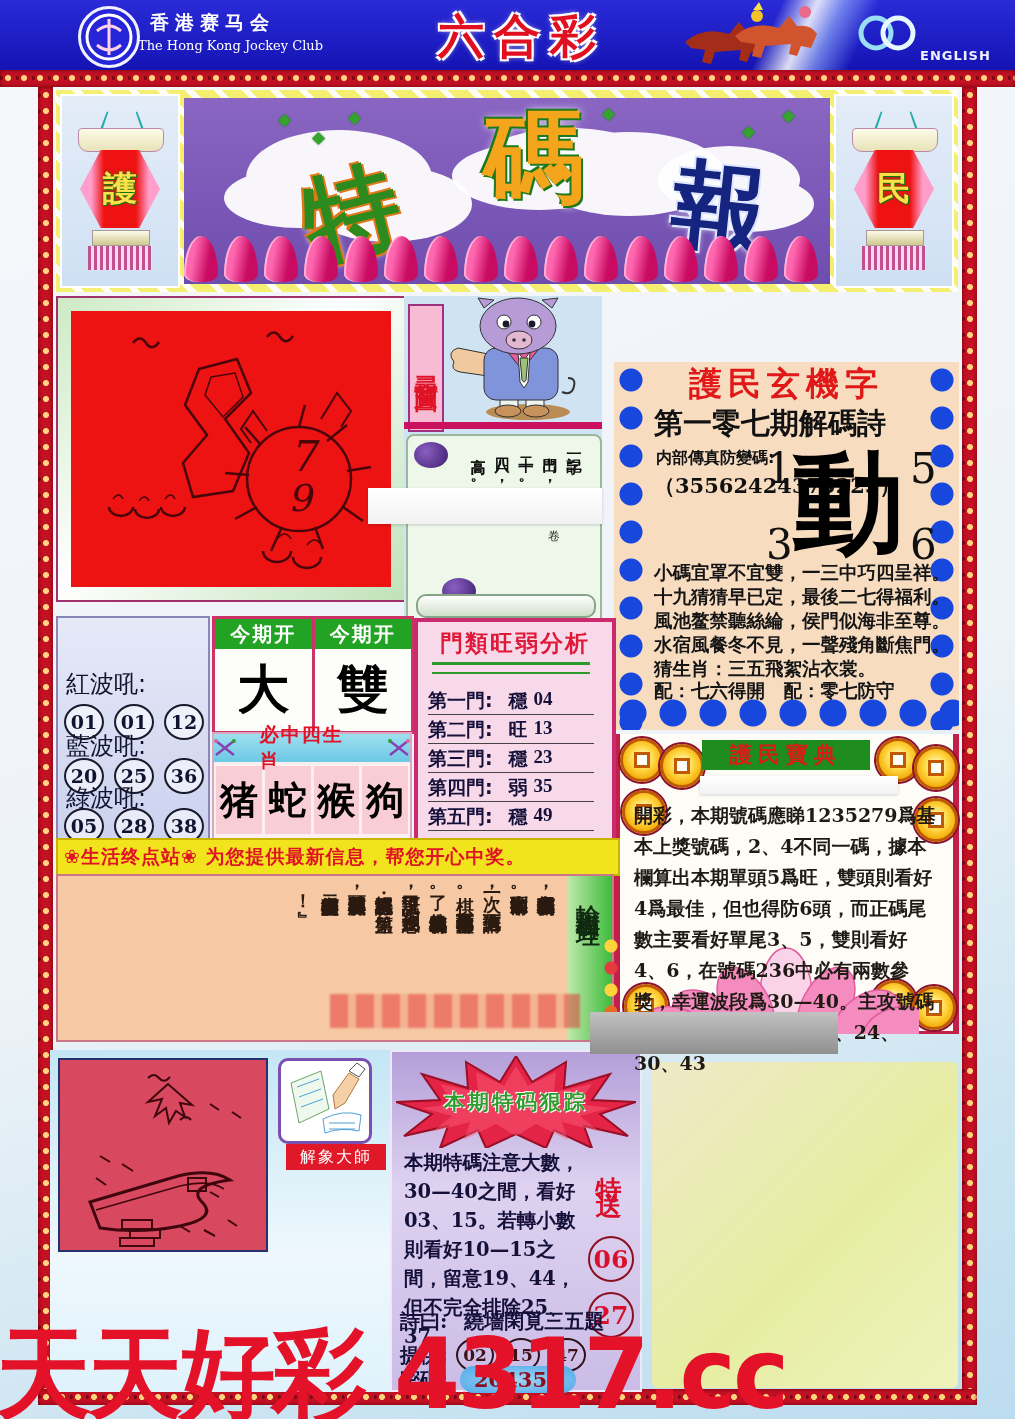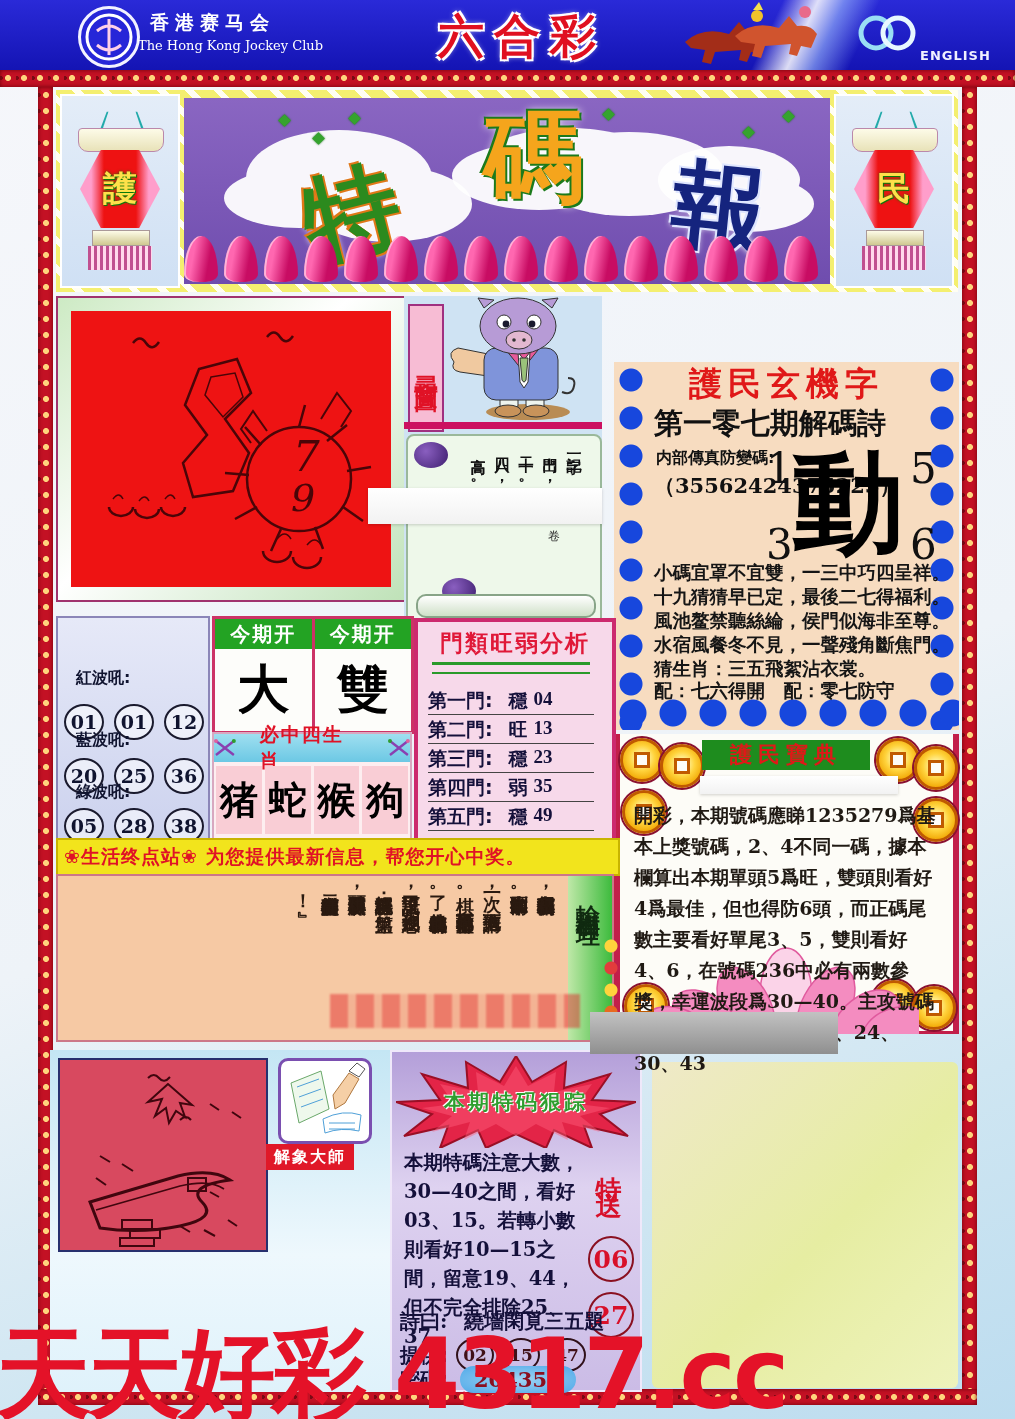--- a/index.html
+++ b/index.html
@@ -107,21 +107,21 @@
   #censor-grey{left:590px;top:1012px;width:248px;height:42px;background:linear-gradient(#c2c2c2,#8f8f8f);z-index:6;}
   
   #color-waves{left:56px;top:616px;width:150px;height:222px;background:linear-gradient(#e6e9f8,#ccd2ee);border:2px solid #8b86b8;}
   #cw-head{position:absolute;left:0;top:0;width:100%;height:40px;
      background-image:radial-gradient(circle at 12px 8px,#e23c3c 7px,rgba(0,0,0,0) 8px),
        radial-gradient(circle at 40px 32px,#51d0e0 7px,rgba(0,0,0,0) 8px),
        radial-gradient(circle at 74px 6px,#58c858 7px,rgba(0,0,0,0) 8px),
        radial-gradient(circle at 104px 30px,#e23c3c 7px,rgba(0,0,0,0) 8px),
        radial-gradient(circle at 134px 8px,#58c858 7px,rgba(0,0,0,0) 8px),linear-gradient(#eef3ff,#dfe6ff);}
   #cw-title{position:absolute;left:0;top:8px;width:100%;text-align:center;font-size:18px;font-weight:bold;color:#e01226;text-shadow:1px 1px 0 #fff;}
-  .cw-label{position:absolute;left:18px;font-size:16px;font-weight:bold;color:#101430;}
+  .cw-label{position:absolute;left:8px;font-size:24px;font-weight:normal;color:#101430;}
   .cw-row{position:absolute;left:6px;width:140px;display:flex;gap:10px;}
   .cnum{width:38px;height:32px;border:2.5px solid #1a1a2e;border-radius:50%;display:flex;align-items:center;justify-content:center;
      font-size:19px;font-weight:bold;color:#101430;background:rgba(255,255,255,.55);font-family:"DejaVu Serif",serif;}
   
   #draw-panel{left:212px;top:616px;width:196px;height:112px;border:3px solid #cc3366;background:#fff;display:flex;}
   .draw-col{flex:1;display:flex;flex-direction:column;border-right:3px solid #cc3366;}
   .draw-col:last-child{border-right:none;}
   .draw-head{height:30px;background:#23a323;color:#fff;font-size:20px;font-weight:bold;display:flex;align-items:center;justify-content:center;letter-spacing:2px;}
   .draw-val{flex:1;display:flex;align-items:center;justify-content:center;font-size:52px;font-weight:bold;color:#000;background:#fdfdfa;font-family:"DejaVu Serif",serif;}
   
@@ -153,22 +153,22 @@
      background-image:radial-gradient(circle at 7px 10px,#ffd33c 6px,rgba(0,0,0,0) 7px),
        radial-gradient(circle at 7px 32px,#e23c3c 6px,rgba(0,0,0,0) 7px),
        radial-gradient(circle at 7px 54px,#ffd33c 6px,rgba(0,0,0,0) 7px),
        radial-gradient(circle at 7px 76px,#e86a20 6px,rgba(0,0,0,0) 7px);}
   #red-smudge{left:330px;top:994px;width:250px;height:34px;z-index:4;
      background:repeating-linear-gradient(90deg,rgba(224,24,32,.55) 0 18px,rgba(224,24,32,.15) 18px 26px);filter:blur(1px);opacity:.8;}
   
   #bottom-left{left:50px;top:1050px;width:340px;height:342px;background:linear-gradient(#c4e6f4,#eef8fd 60%,#dff2fb);}
   #crimson-box{position:absolute;left:8px;top:8px;width:206px;height:190px;background:#d8495f;border:2px solid #27306e;}
   #master-icon{position:absolute;left:228px;top:8px;width:88px;height:80px;background:#fff;border:3px solid #7a4fb0;border-radius:10px;}
-  #master-label{position:absolute;left:216px;top:94px;width:88px;height:26px;background:#e01828;color:#fff;
-     font-size:16px;font-weight:bold;display:flex;align-items:center;justify-content:center;letter-spacing:2px;}
+  #master-label{position:absolute;left:236px;top:94px;width:100px;height:26px;background:#e01828;color:#fff;
+     font-size:16px;font-weight:normal;display:flex;align-items:center;justify-content:center;letter-spacing:2px;}
   #special{left:392px;top:1052px;width:248px;height:338px;background:linear-gradient(#b49fd9,#ded2f0 40%,#cbbce6);box-shadow:0 0 0 2px #efe8fa;}
   #burst{position:absolute;left:4px;top:4px;width:240px;height:92px;}
   #special-title{position:absolute;left:10px;top:36px;width:228px;text-align:center;font-size:21px;font-weight:bold;color:#2f9e2f;
      letter-spacing:3px;text-shadow:1px 1px 0 #fff,-1px -1px 0 #fff;}
   #special-body{position:absolute;left:12px;top:96px;width:182px;font-size:19.5px;font-weight:bold;color:#14103a;line-height:29px;font-family:"DejaVu Serif",serif;}
   #gift-label{position:absolute;left:200px;top:104px;writing-mode:vertical-rl;text-orientation:upright;
      font-size:26px;font-weight:bold;color:#d8102a;letter-spacing:16px;}
   .gift-num{position:absolute;left:196px;width:42px;height:42px;border:2.5px solid #8a1020;border-radius:50%;
      display:flex;align-items:center;justify-content:center;font-size:25px;font-weight:bold;color:#d8102a;font-family:"DejaVu Serif",serif;}
   #gift-06{top:184px;} #gift-27{top:240px;}

